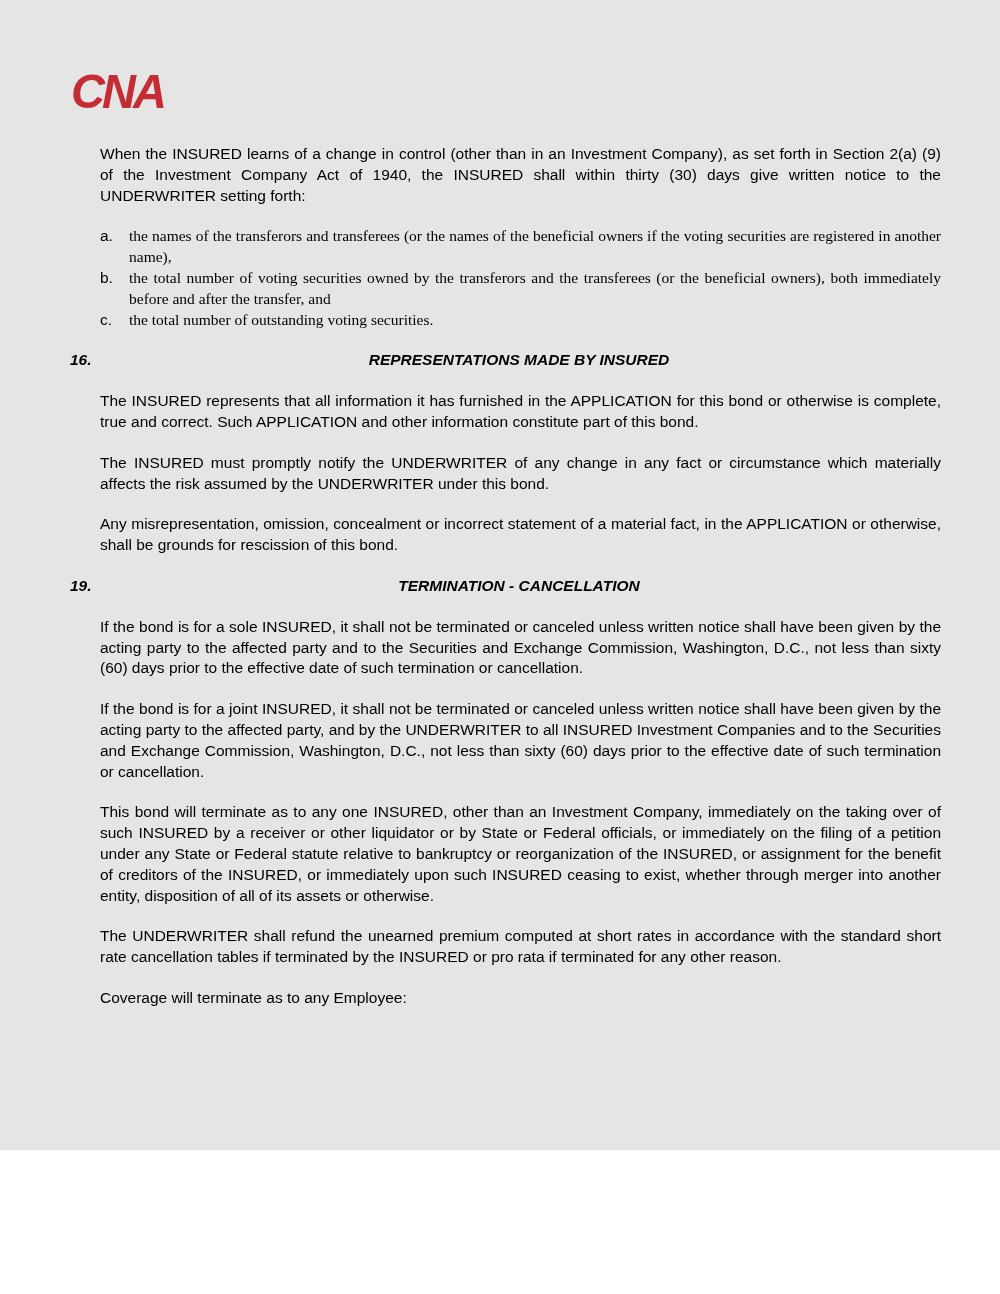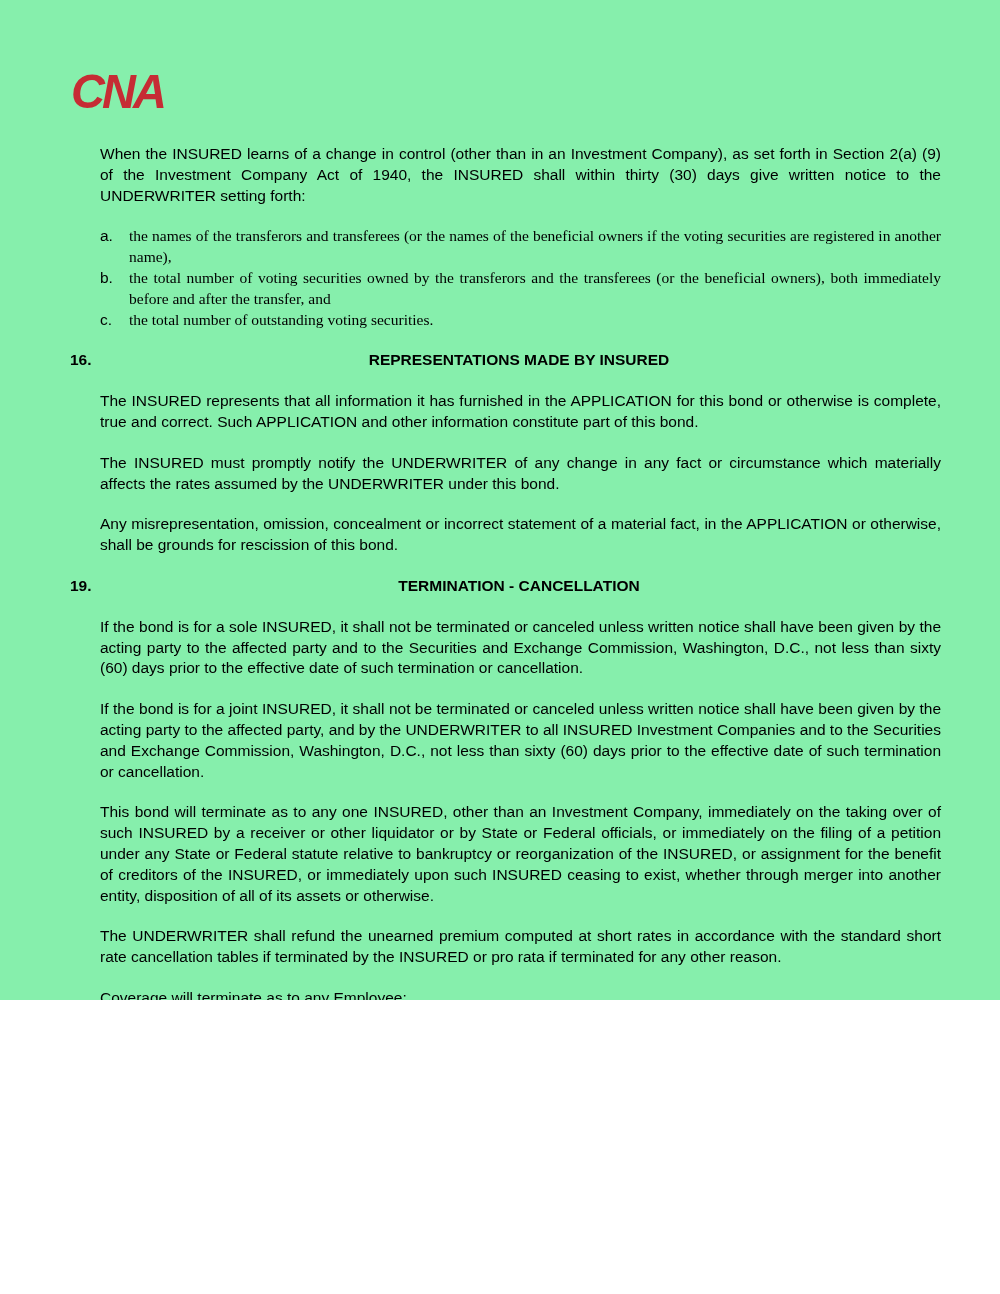--- a/index.html
+++ b/index.html
@@ -3,22 +3,22 @@
 <meta charset="utf-8">
 <style>
   html, body {
     margin: 0;
     padding: 0;
     background: #ffffff;
   }
   .page {
     position: relative;
     width: 1000px;
-    height: 1000px;
-    background: #86efac;
+    height: 1150px;
+    background: #e5e5e5;
     font-family: "Liberation Sans", sans-serif;
     color: #000000;
     overflow: hidden;
   }
   .logo {
     position: absolute;
     left: 71px;
     top: 63px;
     font-size: 47px;
     font-weight: bold;
@@ -51,20 +51,21 @@
   }
   .list-text {
     flex: 1;
     text-align: justify;
     font-family: Liberation Serif, serif;
   }
   .section-heading {
     display: flex;
     font-weight: bold;
     margin: 0 0 20px 0;
+    font-style: italic;
   }
   .section-number {
     width: 27px;
     flex-shrink: 0;
   }
   .section-title {
     flex: 1;
     text-align: center;
   }
   .footer-form-number {
@@ -113,21 +114,21 @@
       </div>
     </div>
 
 
     <div class="section-heading">
       <span class="section-number">16.</span>
       <span class="section-title">REPRESENTATIONS MADE BY INSURED</span>
     </div>
 
     <p class="body-para">The INSURED represents that all information it has furnished in the APPLICATION for this bond or otherwise is complete, true and correct.  Such APPLICATION and other information constitute part of this bond.</p>
-    <p class="body-para">The INSURED must promptly notify the UNDERWRITER of any change in any fact or circumstance which materially affects the rates assumed by the UNDERWRITER under this bond.</p>
+    <p class="body-para">The INSURED must promptly notify the UNDERWRITER of any change in any fact or circumstance which materially affects the risk assumed by the UNDERWRITER under this bond.</p>
     <p class="body-para">Any misrepresentation, omission, concealment or incorrect statement of a material fact, in the APPLICATION or otherwise, shall be grounds for rescission of this bond.</p>
 
     <div class="section-heading">
       <span class="section-number">19.</span>
       <span class="section-title">TERMINATION - CANCELLATION</span>
     </div>
 
     <p class="body-para">If the bond is for a sole INSURED, it shall not be terminated or canceled unless written notice shall have been given by the acting party to the affected party and to the Securities and Exchange Commission, Washington, D.C., not less than sixty (60) days prior to the effective date of such termination or cancellation.</p>
     <p class="body-para">If the bond is for a joint INSURED, it shall not be terminated or canceled unless written notice shall have been given by the acting party to the affected party, and by the UNDERWRITER to all INSURED Investment Companies and to the Securities and Exchange Commission, Washington, D.C., not less than sixty (60) days prior to the effective date of such termination or cancellation.</p>
     <p class="body-para">This bond will terminate as to any one INSURED, other than an Investment Company, immediately on the taking over of such INSURED by a receiver or other liquidator or by State or Federal officials, or immediately on the filing of a petition under any State or Federal statute relative to bankruptcy or reorganization of the INSURED, or assignment for the benefit of creditors of the INSURED, or immediately upon such INSURED ceasing to exist, whether through merger into another entity, disposition of all of its assets or otherwise.</p>

